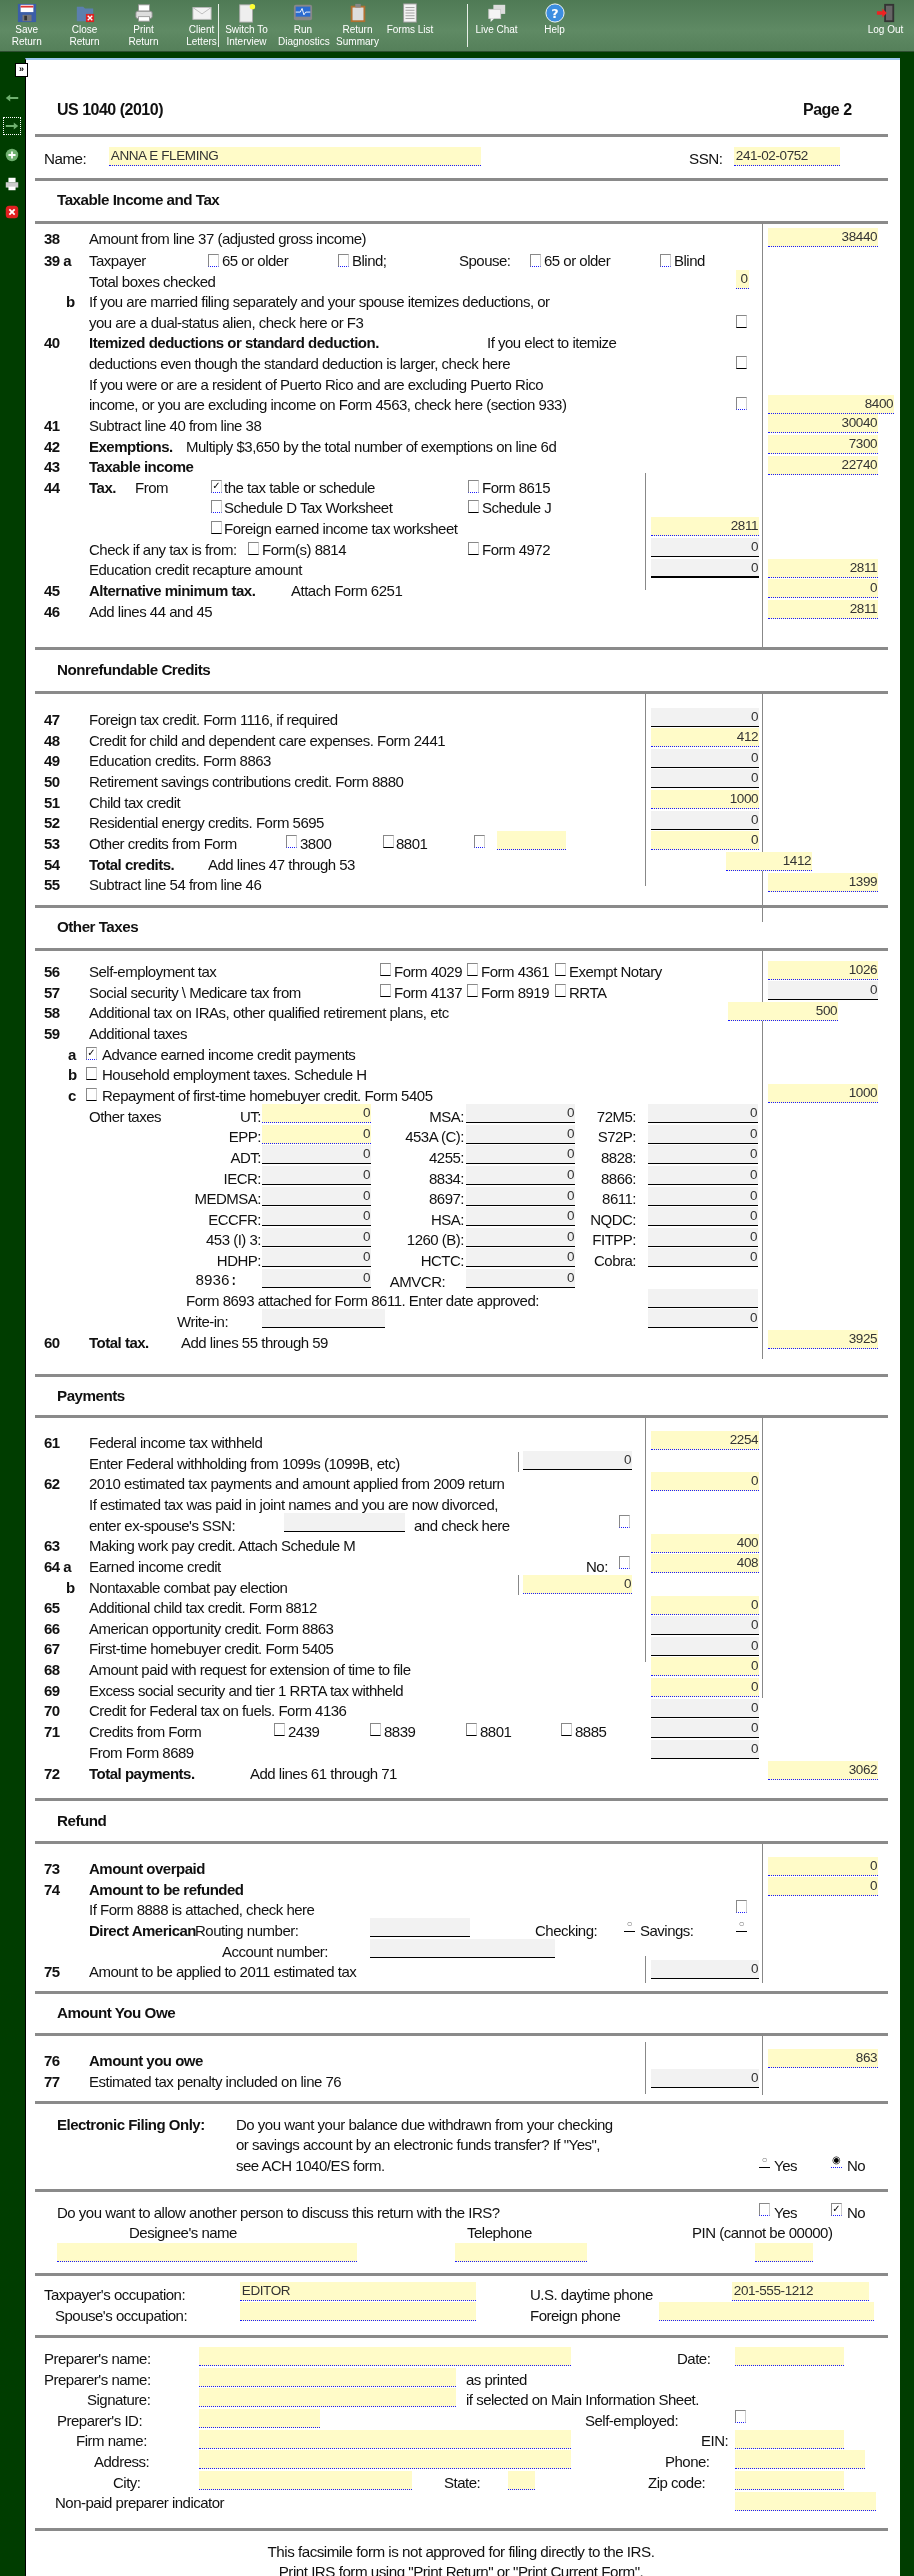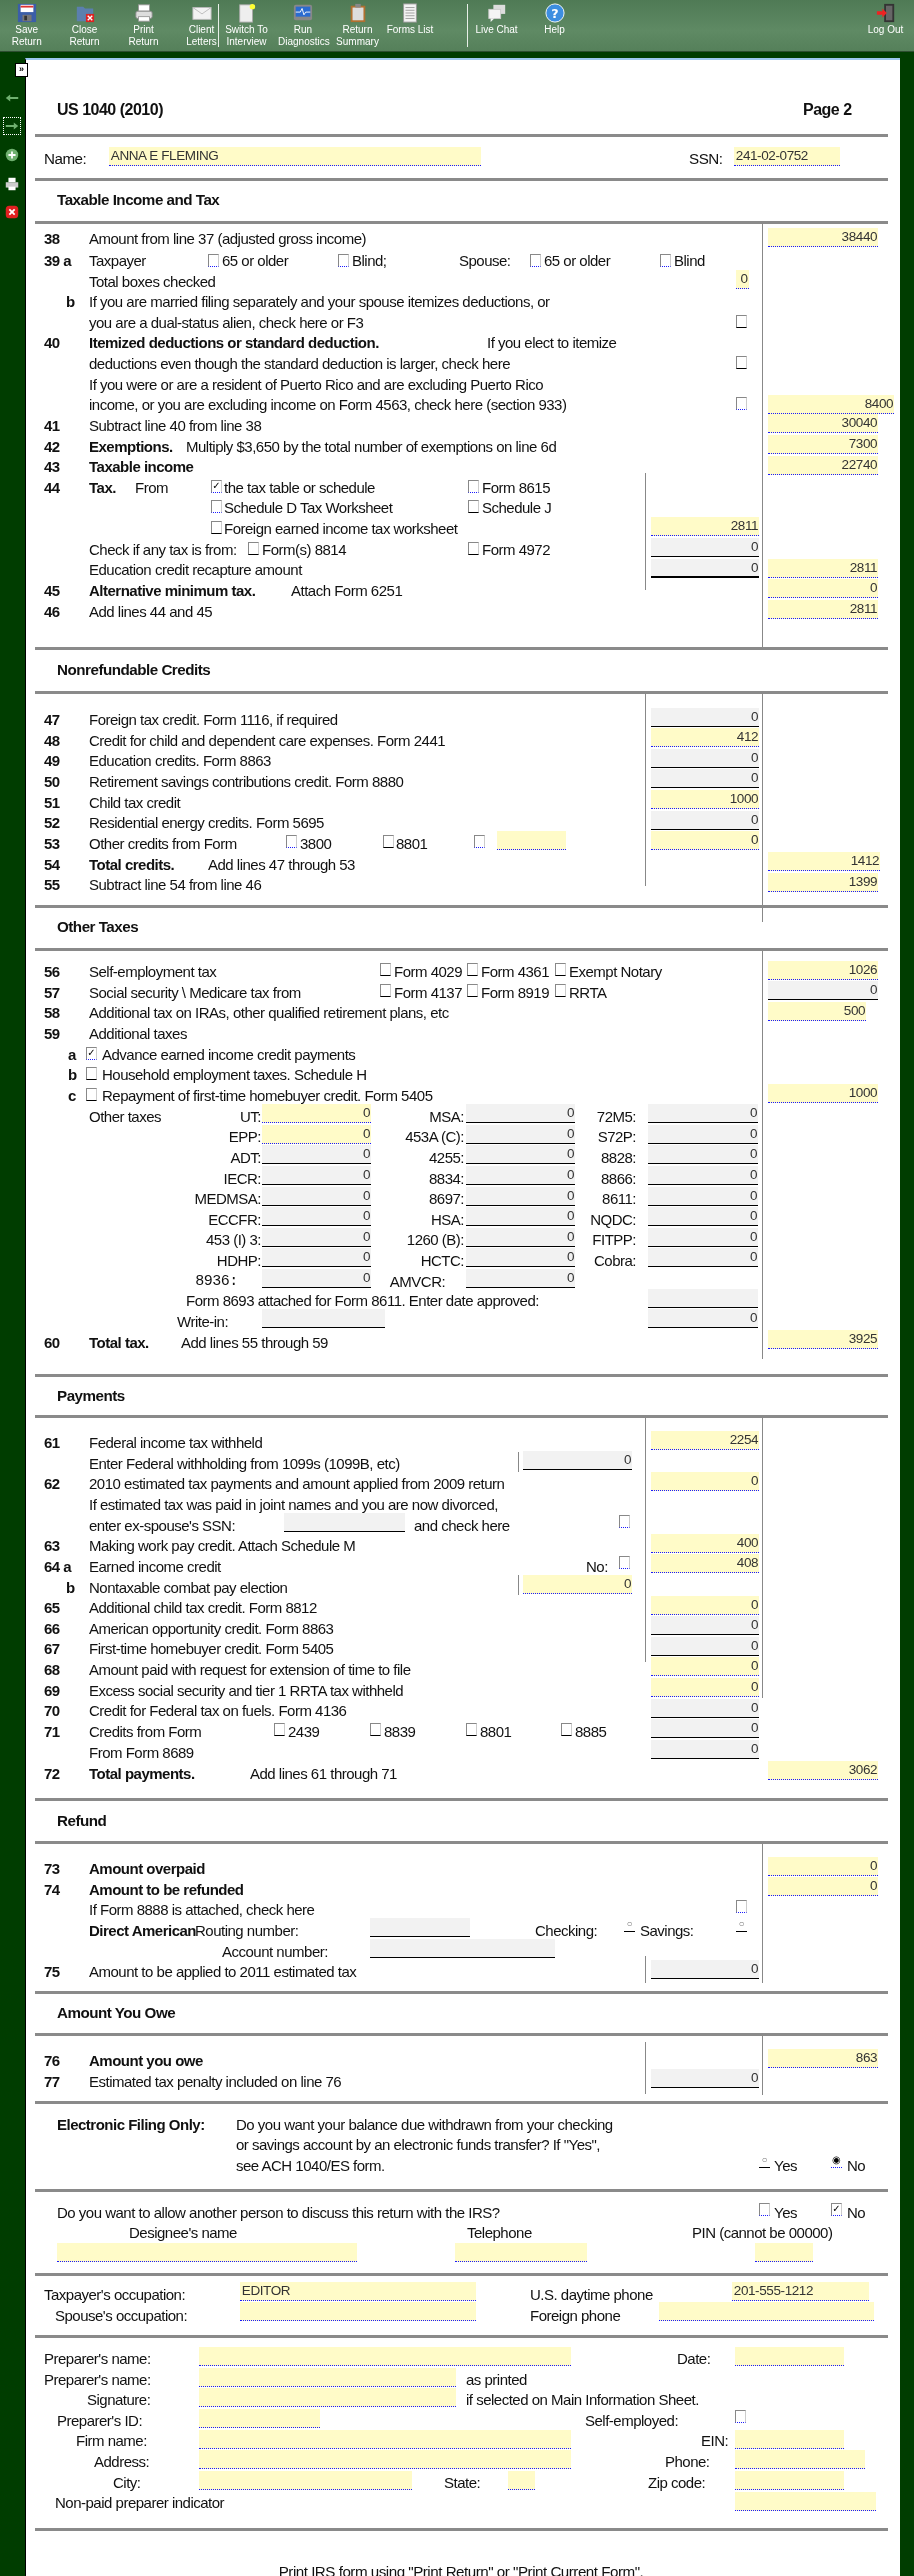--- a/index.html
+++ b/index.html
@@ -281,21 +281,21 @@
   <div class="t" style="left:274px;top:775px">3800</div>
   <div class="cb" style="left:357px;top:775px"></div>
   <div class="t" style="left:370px;top:775px">8801</div>
   <div class="cb dot" style="left:448px;top:775px"></div>
   <div class="fld y left" style="left:471px;top:771px;width:69px"></div>
   <div class="fld y" style="left:625px;top:771px;width:108px">0</div>
 
   <div class="t b" style="left:18px;top:796px">54</div>
   <div class="t b" style="left:63px;top:796px">Total credits.</div>
   <div class="t" style="left:182px;top:796px">Add lines 47 through 53</div>
-  <div class="fld y" style="left:742px;top:792px;width:112px">1412</div>
+  <div class="fld y" style="left:700px;top:792px;width:86px">1412</div>
 
   <div class="t b" style="left:18px;top:816px">55</div>
   <div class="t" style="left:63px;top:816px">Subtract line 54 from line 46</div>
   <div class="fld y" style="left:742px;top:813px;width:110px">1399</div>
 
   <div class="hr" style="top:845px"></div>
 
   <div class="t b" style="left:31px;top:858px;font-size:15.2px">Other Taxes</div>
   <div class="hr" style="top:888px"></div>
   <div class="vl" style="left:736px;top:891px;height:408px"></div>
@@ -315,21 +315,21 @@
   <div class="cb" style="left:354px;top:924px"></div>
   <div class="t" style="left:368px;top:924px">Form 4137</div>
   <div class="cb" style="left:441px;top:924px"></div>
   <div class="t" style="left:455px;top:924px">Form 8919</div>
   <div class="cb" style="left:529px;top:924px"></div>
   <div class="t" style="left:543px;top:924px">RRTA</div>
   <div class="fld g" style="left:742px;top:921px;width:110px">0</div>
 
   <div class="t b" style="left:18px;top:944px">58</div>
   <div class="t" style="left:63px;top:944px">Additional tax on IRAs,  other qualified retirement plans,  etc</div>
-  <div class="fld y" style="left:742px;top:942px;width:98px">500</div>
+  <div class="fld y" style="left:702px;top:942px;width:110px">500</div>
 
   <div class="t b" style="left:18px;top:965px">59</div>
   <div class="t" style="left:63px;top:965px">Additional taxes</div>
 
   <div class="t b" style="left:42px;top:986px">a</div>
   <div class="cb dot" style="left:60px;top:987px"><span>✓</span></div>
   <div class="t" style="left:76px;top:986px">Advance earned income credit payments</div>
   <div class="t b" style="left:42px;top:1006px">b</div>
   <div class="cb" style="left:60px;top:1007px"></div>
   <div class="t" style="left:76px;top:1006px">Household employment taxes.  Schedule H</div>
@@ -548,20 +548,21 @@
   <div class="t" style="left:418px;top:2414px">State:</div>
   <div class="fld y left" style="left:482px;top:2411px;width:27px"></div>
   <div class="t" style="left:622px;top:2414px">Zip code:</div>
   <div class="fld y left" style="left:709px;top:2411px;width:109px"></div>
 
   <div class="t" style="left:29px;top:2434px">Non-paid preparer indicator</div>
   <div class="fld y left" style="left:709px;top:2432px;width:141px"></div>
 
   <div class="hr" style="top:2468px"></div>
 
+  <div class="t" style="left:0;width:870px;text-align:center;top:2483px;font-size:15.2px">This facsimile form is not approved for filing directly to the IRS.</div>
   <div class="t" style="left:0;width:870px;text-align:center;top:2503px;font-size:15.2px">Print IRS form using "Print Return" or "Print Current Form".</div>
 <div class="t" style="left: 154px; width: 81px; text-align: right; top: 1048px;">UT:</div>
     <div class="fld y" style="left: 236px; top: 1044px; width: 109px;">0</div>
     <div class="t" style="left: 154px; width: 81px; text-align: right; top: 1068px;">EPP:</div>
     <div class="fld y" style="left: 236px; top: 1065px; width: 109px;">0</div>
     <div class="t" style="left: 154px; width: 81px; text-align: right; top: 1089px;">ADT:</div>
     <div class="fld g" style="left: 236px; top: 1085px; width: 109px;">0</div>
     <div class="t" style="left: 154px; width: 81px; text-align: right; top: 1110px;">IECR:</div>
     <div class="fld g" style="left: 236px; top: 1106px; width: 109px;">0</div>
     <div class="t" style="left: 154px; width: 81px; text-align: right; top: 1130px;">MEDMSA:</div>

